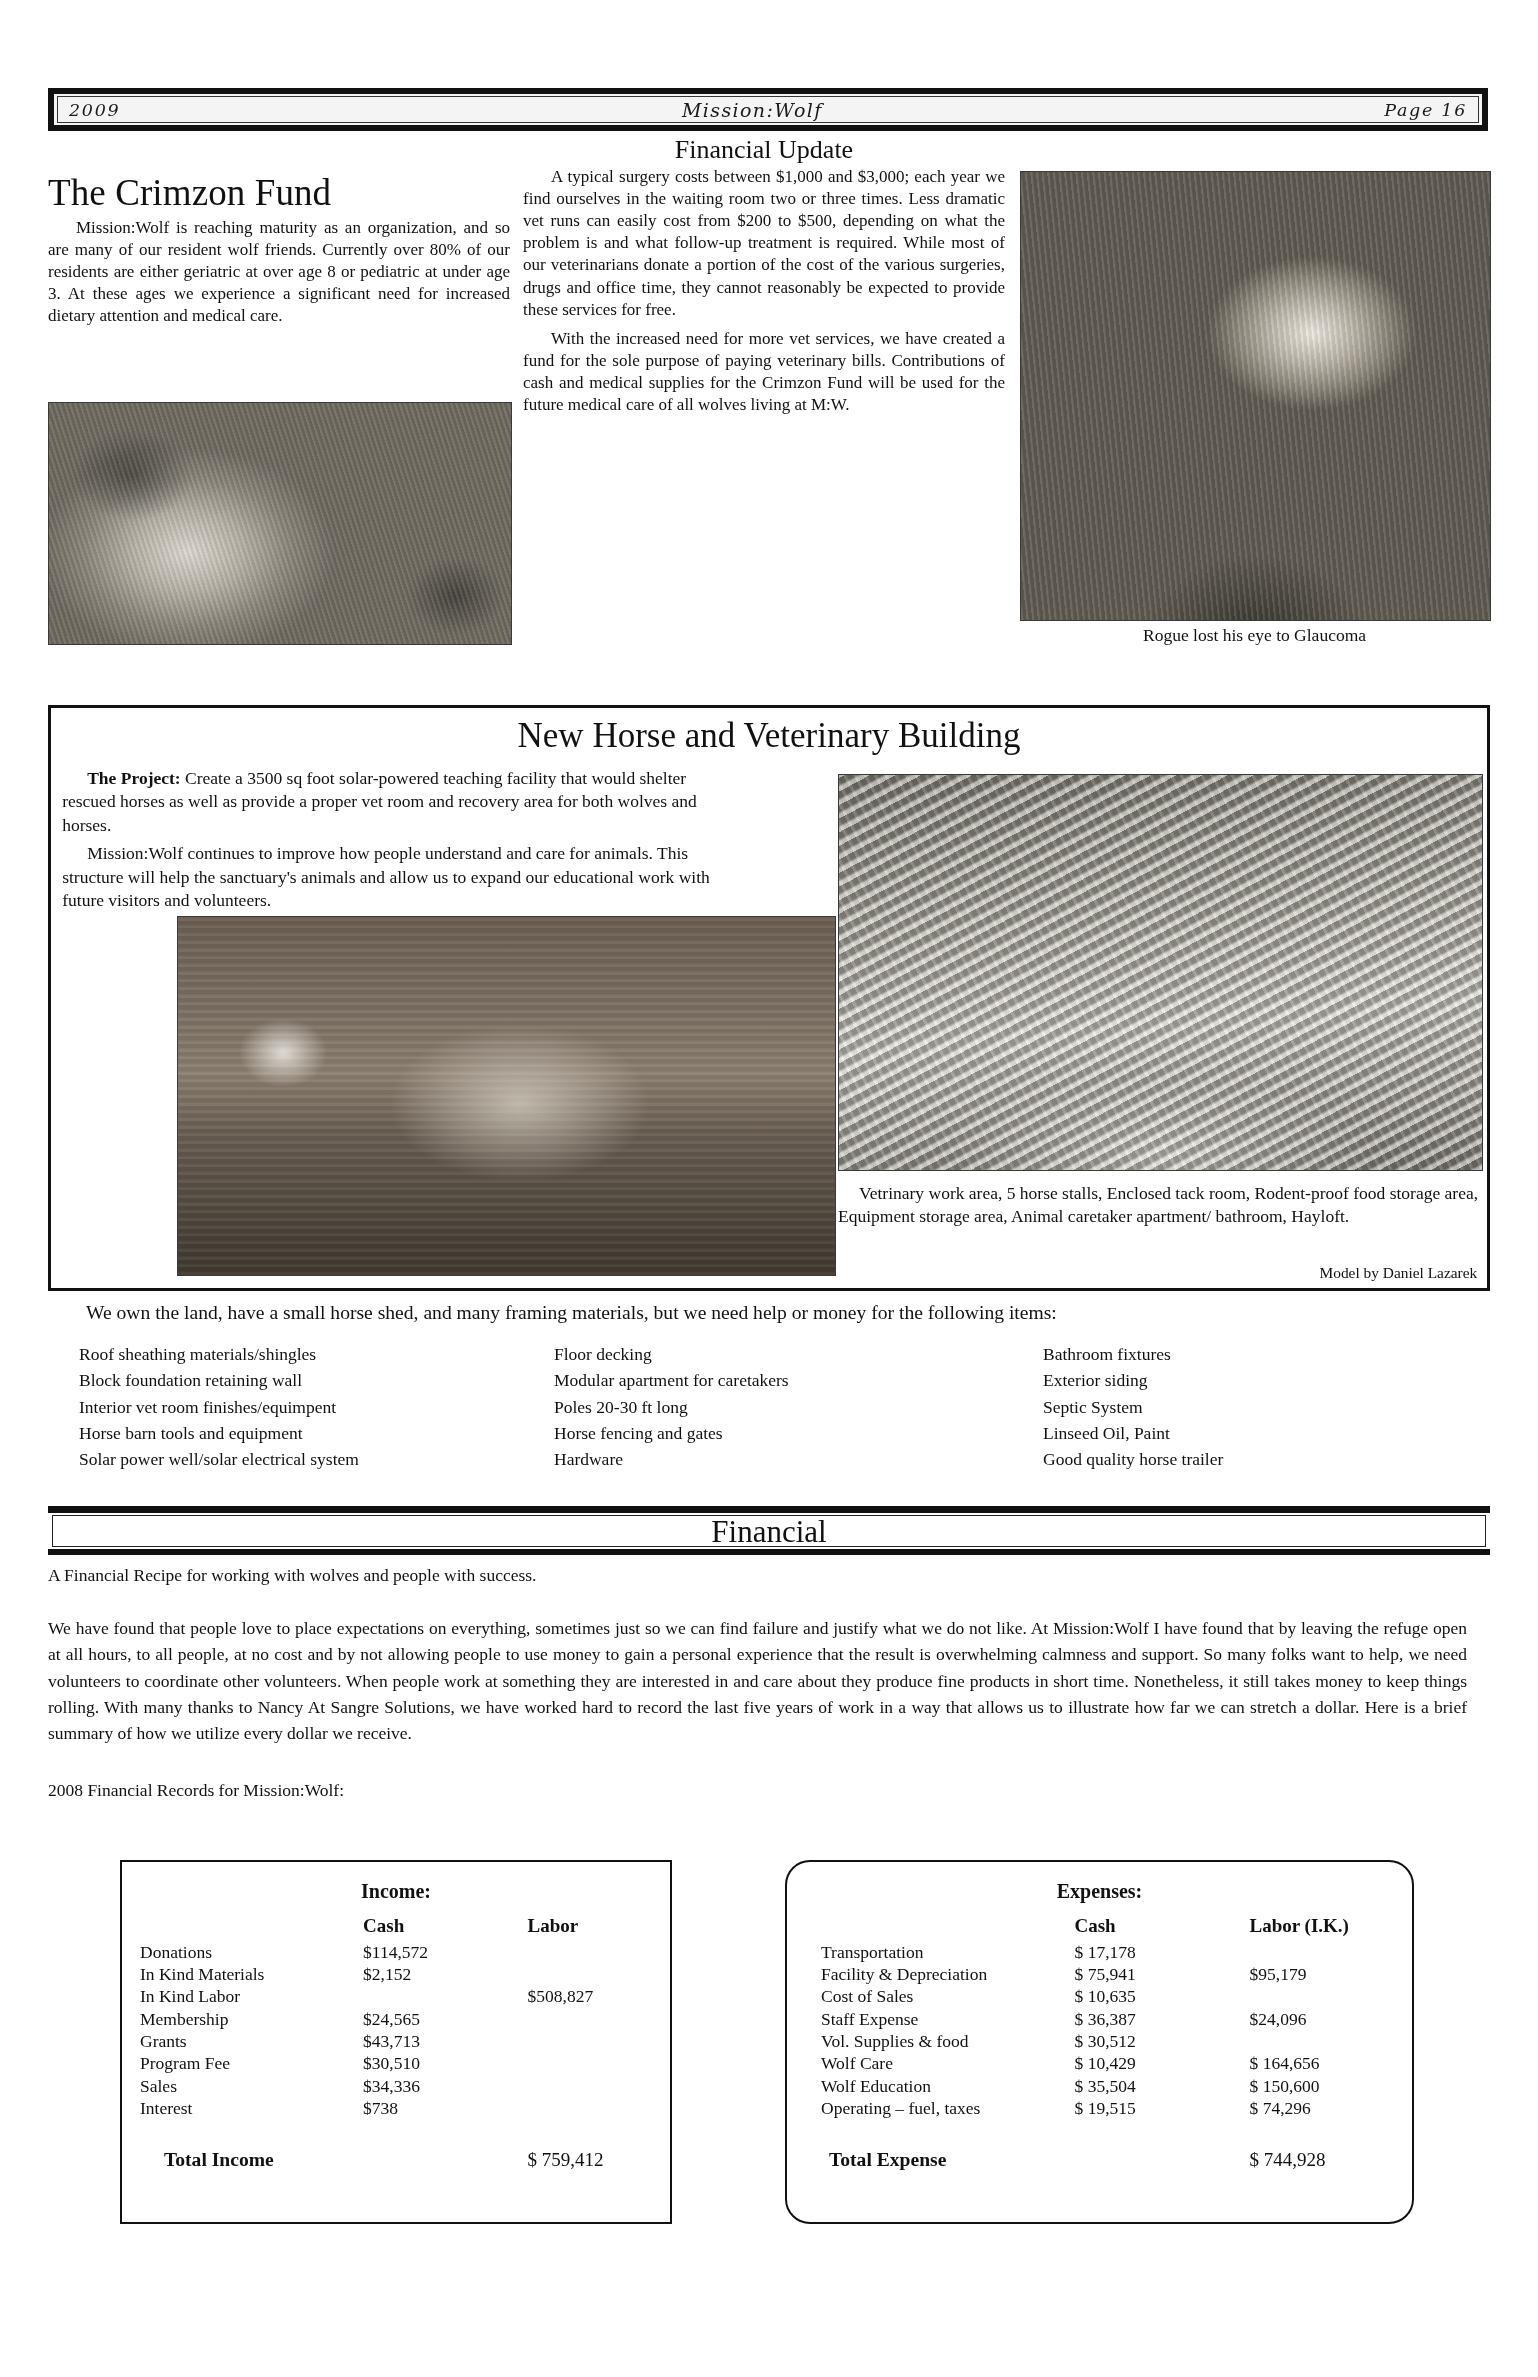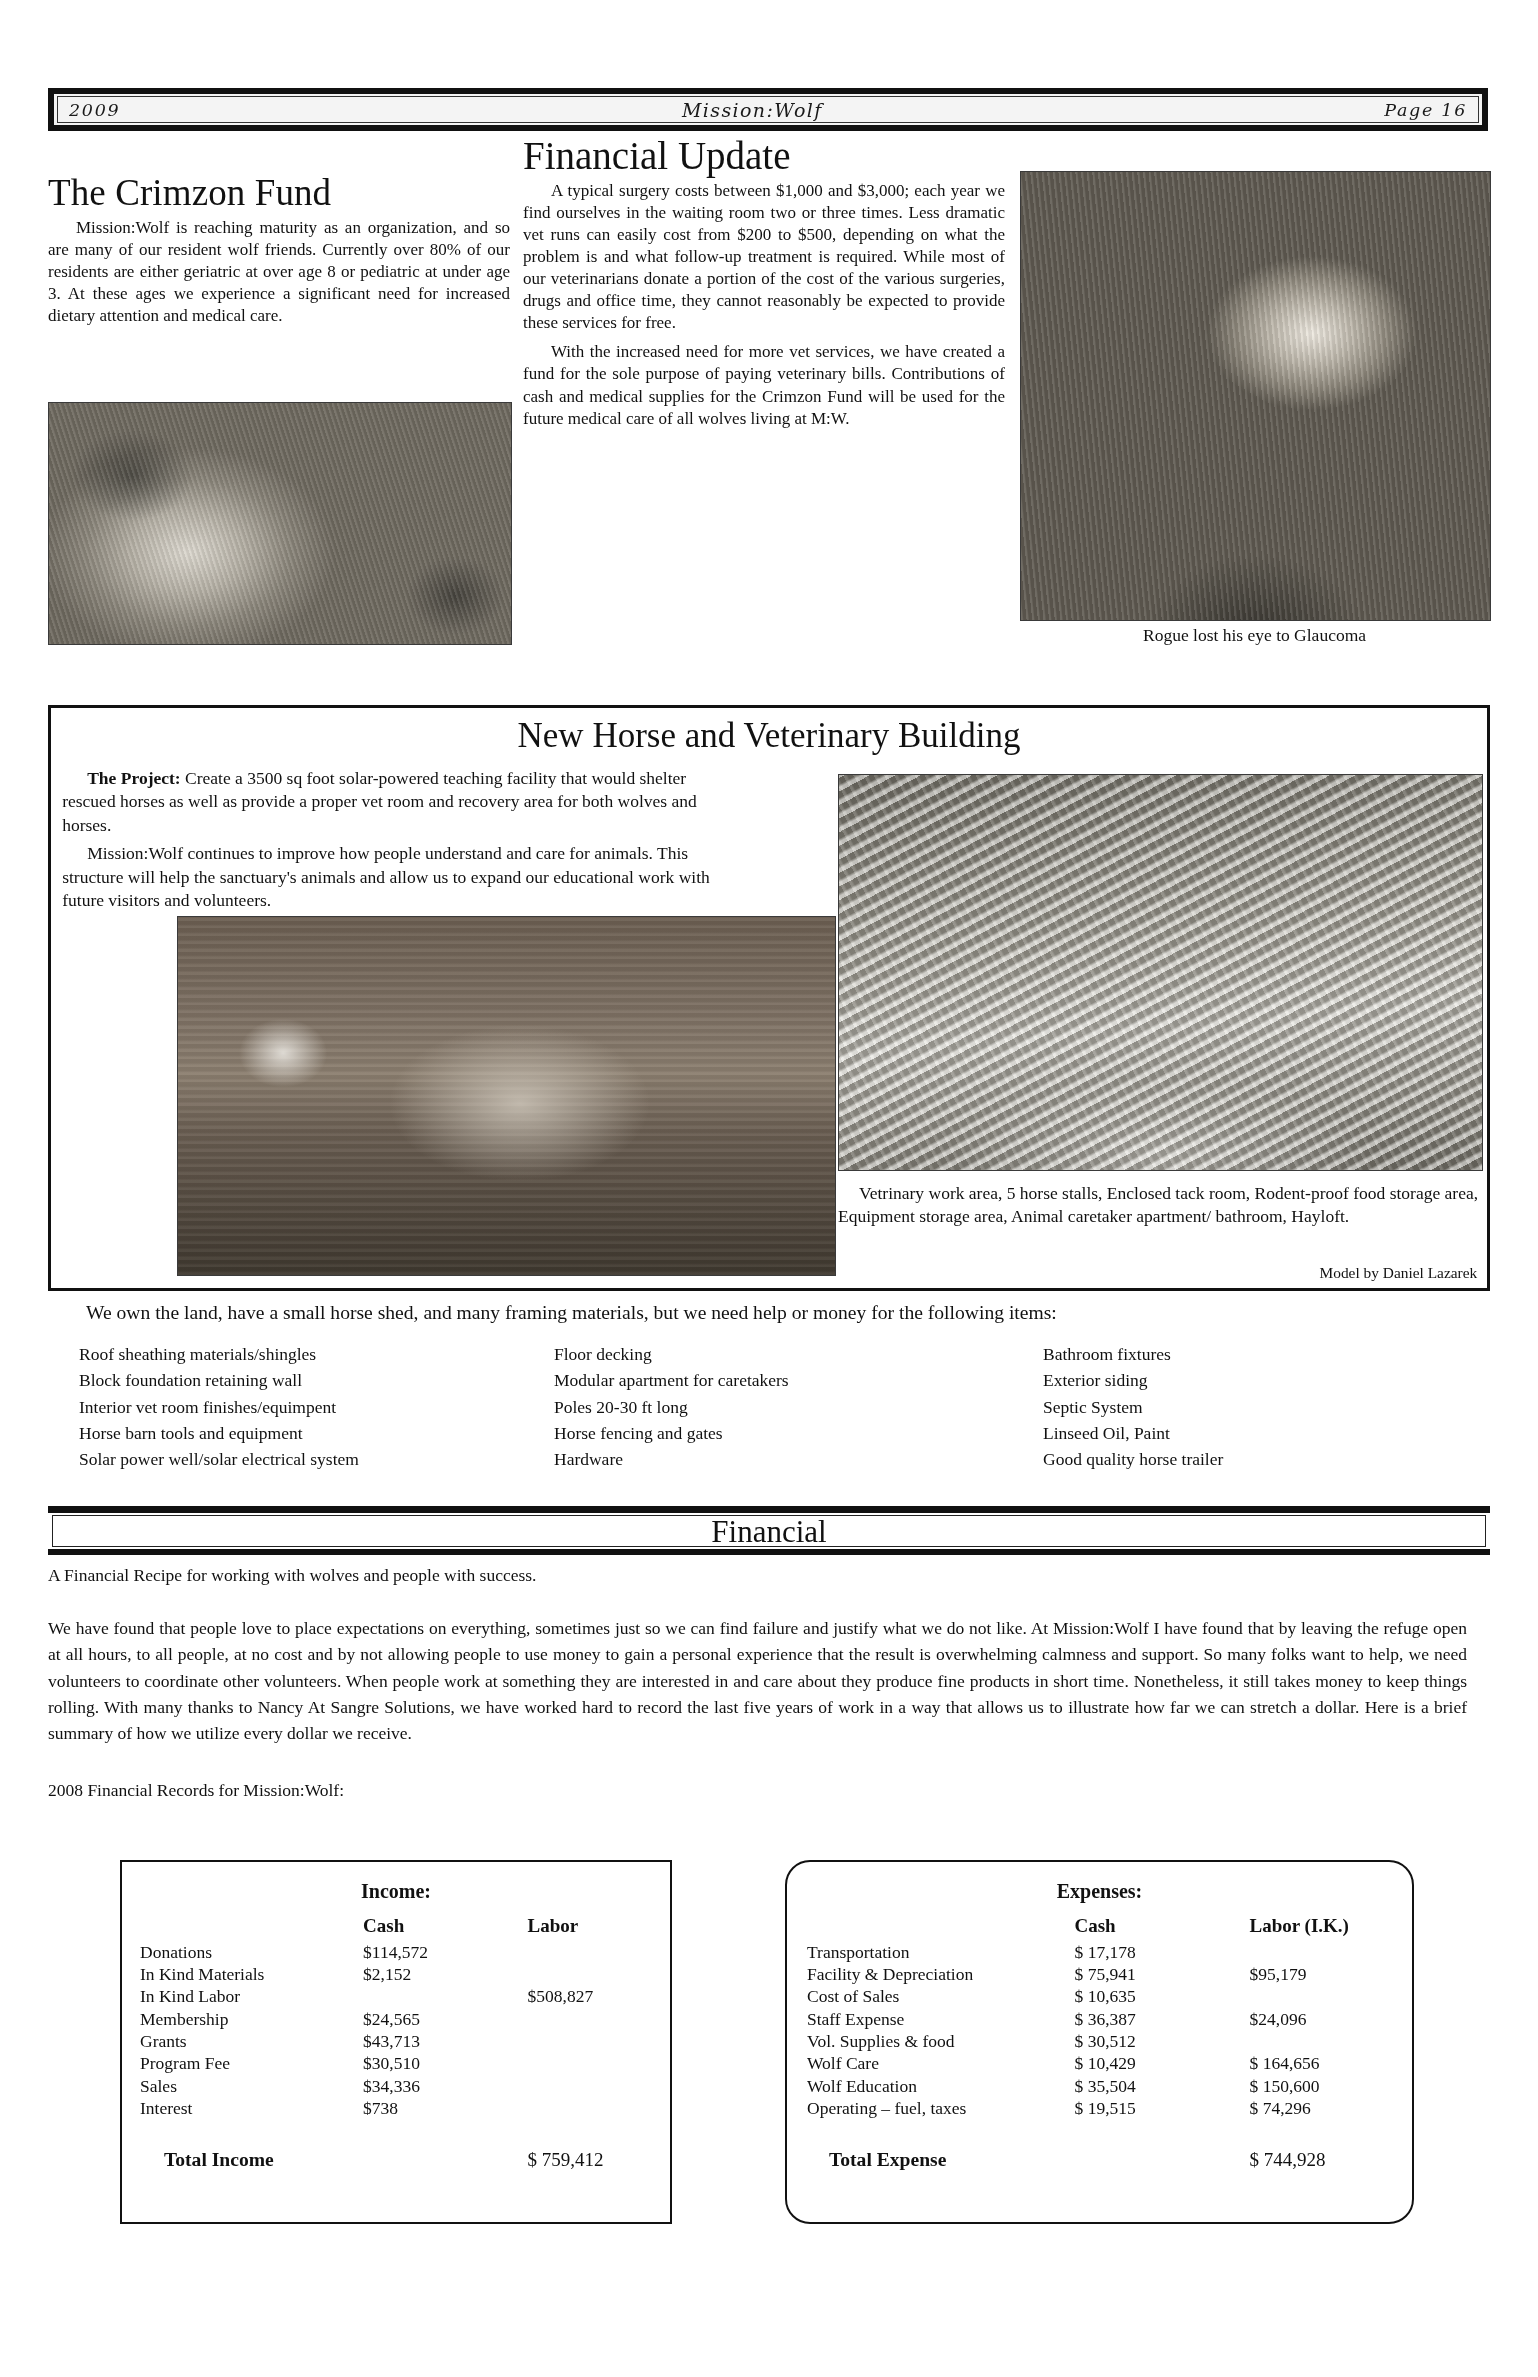--- a/index.html
+++ b/index.html
@@ -110,23 +110,23 @@
       radial-gradient(ellipse 84px 63px at 18% 30%, rgba(40,40,36,0.55), rgba(0,0,0,0) 72%),
       radial-gradient(ellipse 70px 56px at 88% 80%, rgba(30,30,28,0.5), rgba(0,0,0,0) 70%);
   }
 
   .col-mid {
     position: absolute;
     left: 523px; top: 0px;
     width: 482px;
   }
   .h-finupd {
-    font-size: 39px;
+    font-size: 26px;
     font-weight: normal;
-    text-align: left;
+    text-align: center;
     margin: 0 0 2.8px 0;
     line-height: 1.05;
   }
 
   .ph-rogue {
     position: absolute;
     left: 1020px;
     top: 35px;
     width: 469px;
     height: 448px;
@@ -327,21 +327,21 @@
   }
   .tbl td, .tbl th {
     padding: 0.7px 0;
     text-align: left;
     font-weight: normal;
   }
   .tbl th { font-weight: bold; font-size: 19px; padding-bottom: 4.2px; }
   .tbl .c-label { width: 44%; padding-left: 18px; }
   .tbl .c-cash  { width: 30%; }
   .tbl .c-labor { width: 26%; }
-  .tbl-expense .c-label { width: 46%; padding-left: 20px; }
+  .tbl-expense .c-label { width: 46%; padding-left: 34px; }
   .tbl-expense .c-cash { width: 28%; }
   .tbl-expense .c-labor { width: 26%; }
 
   .tot-row td { padding-top: 29px; font-weight: bold; font-size: 19.6px; }
   .tot-row .tot-val { font-weight: normal; font-size: 19px; }
   .tot-row .c-label { padding-left: 42px; }
 </style>
 </head>
 <body>
 

